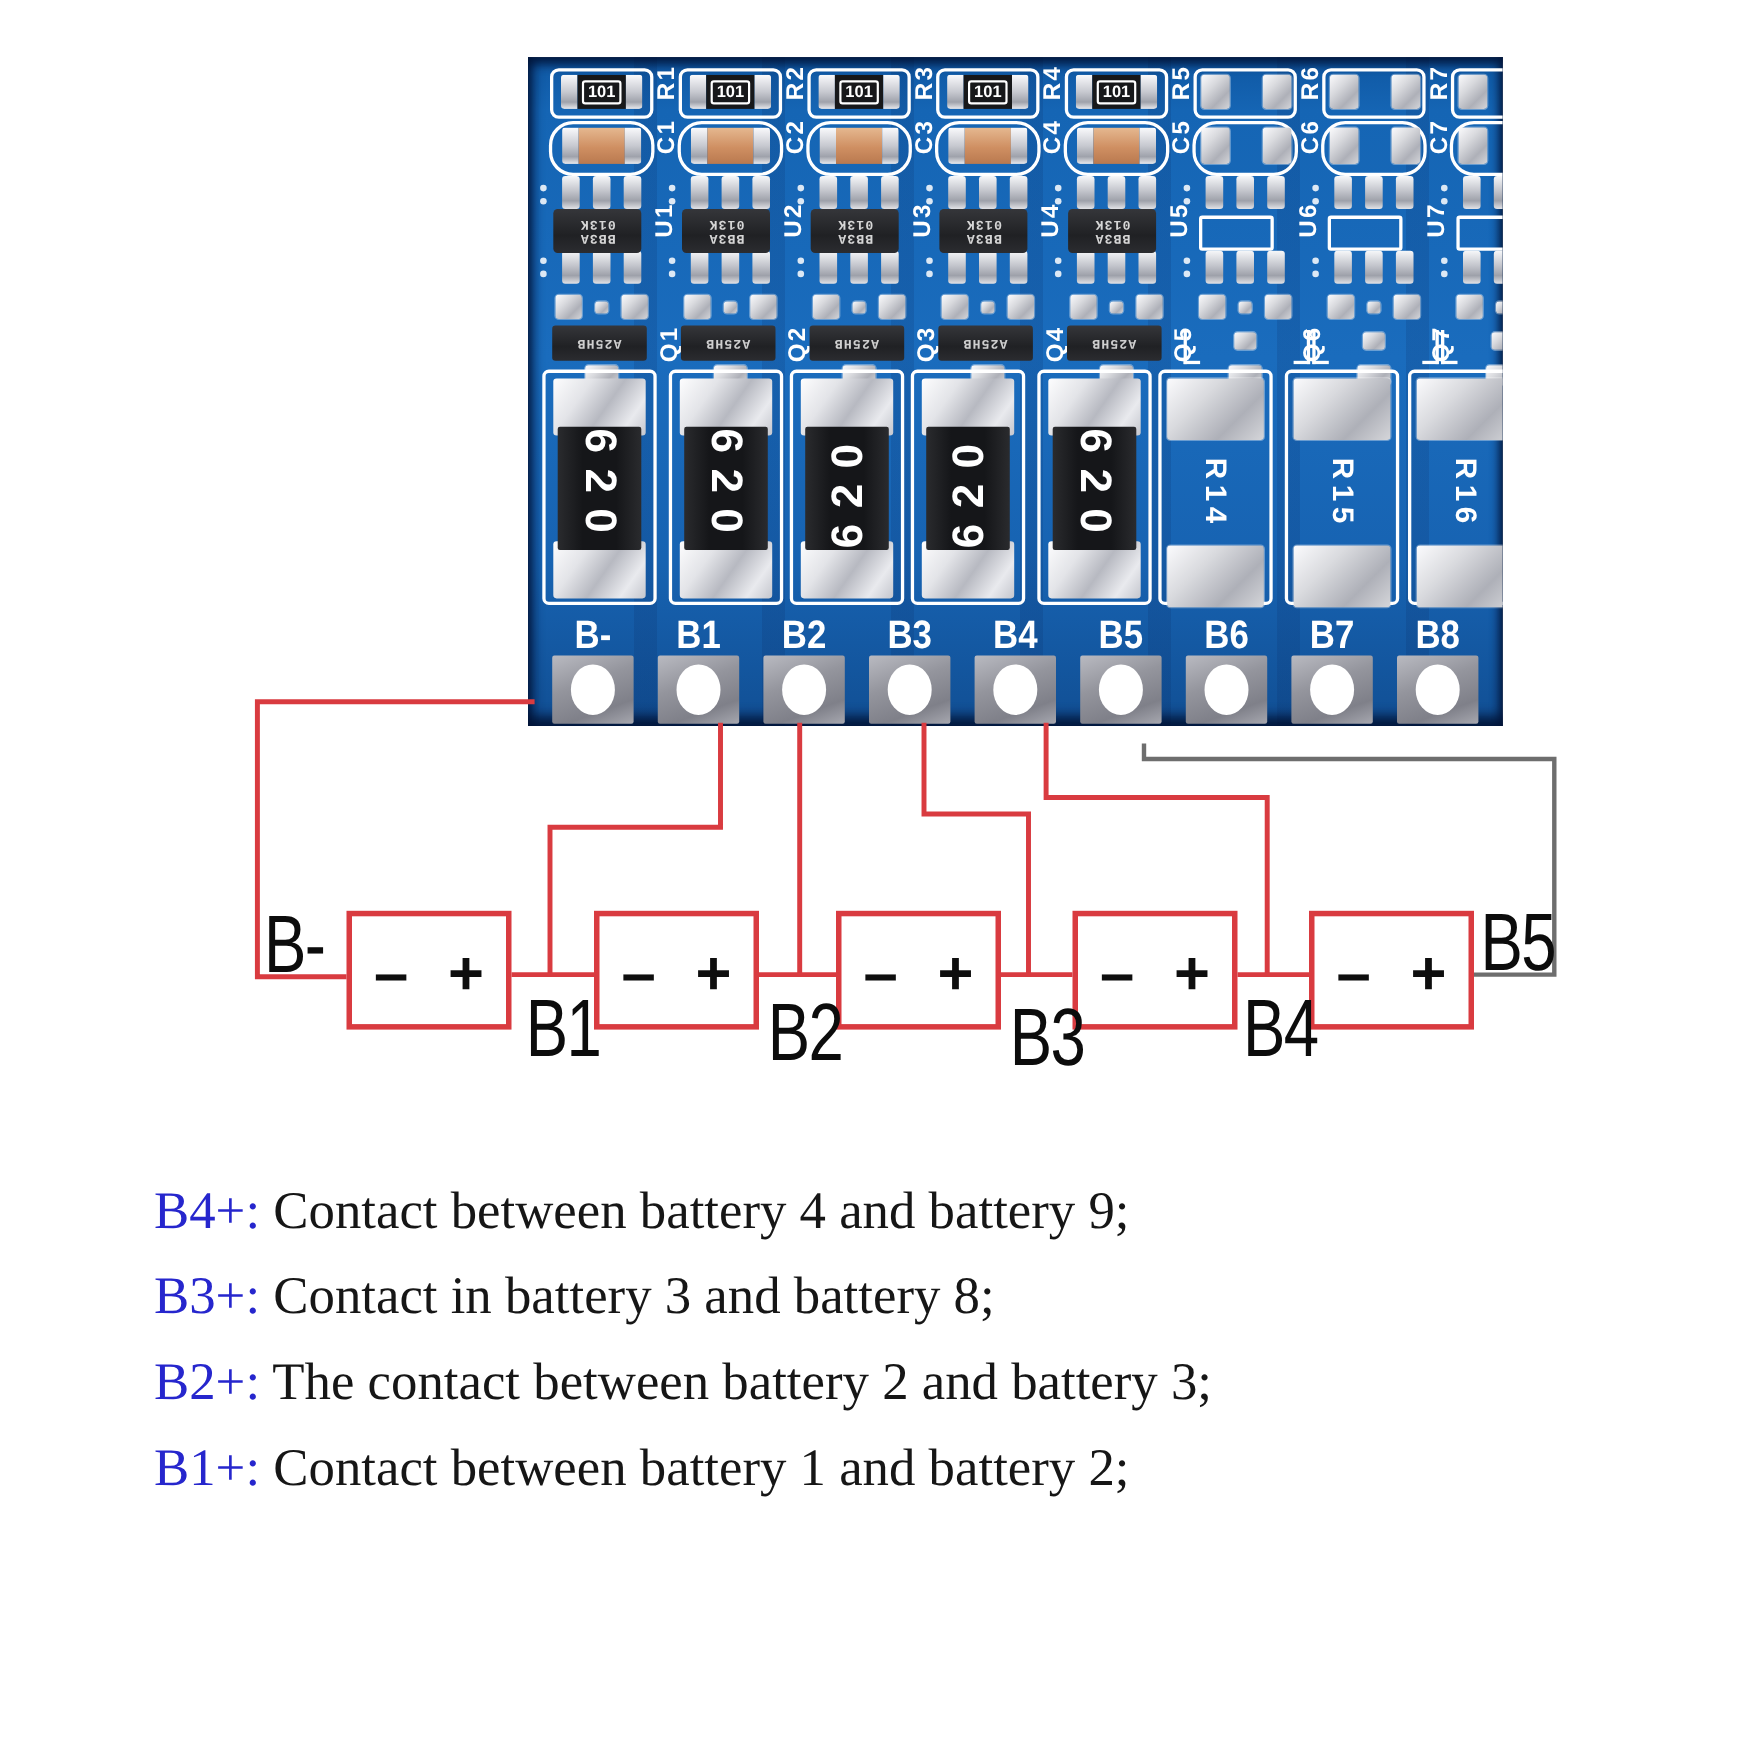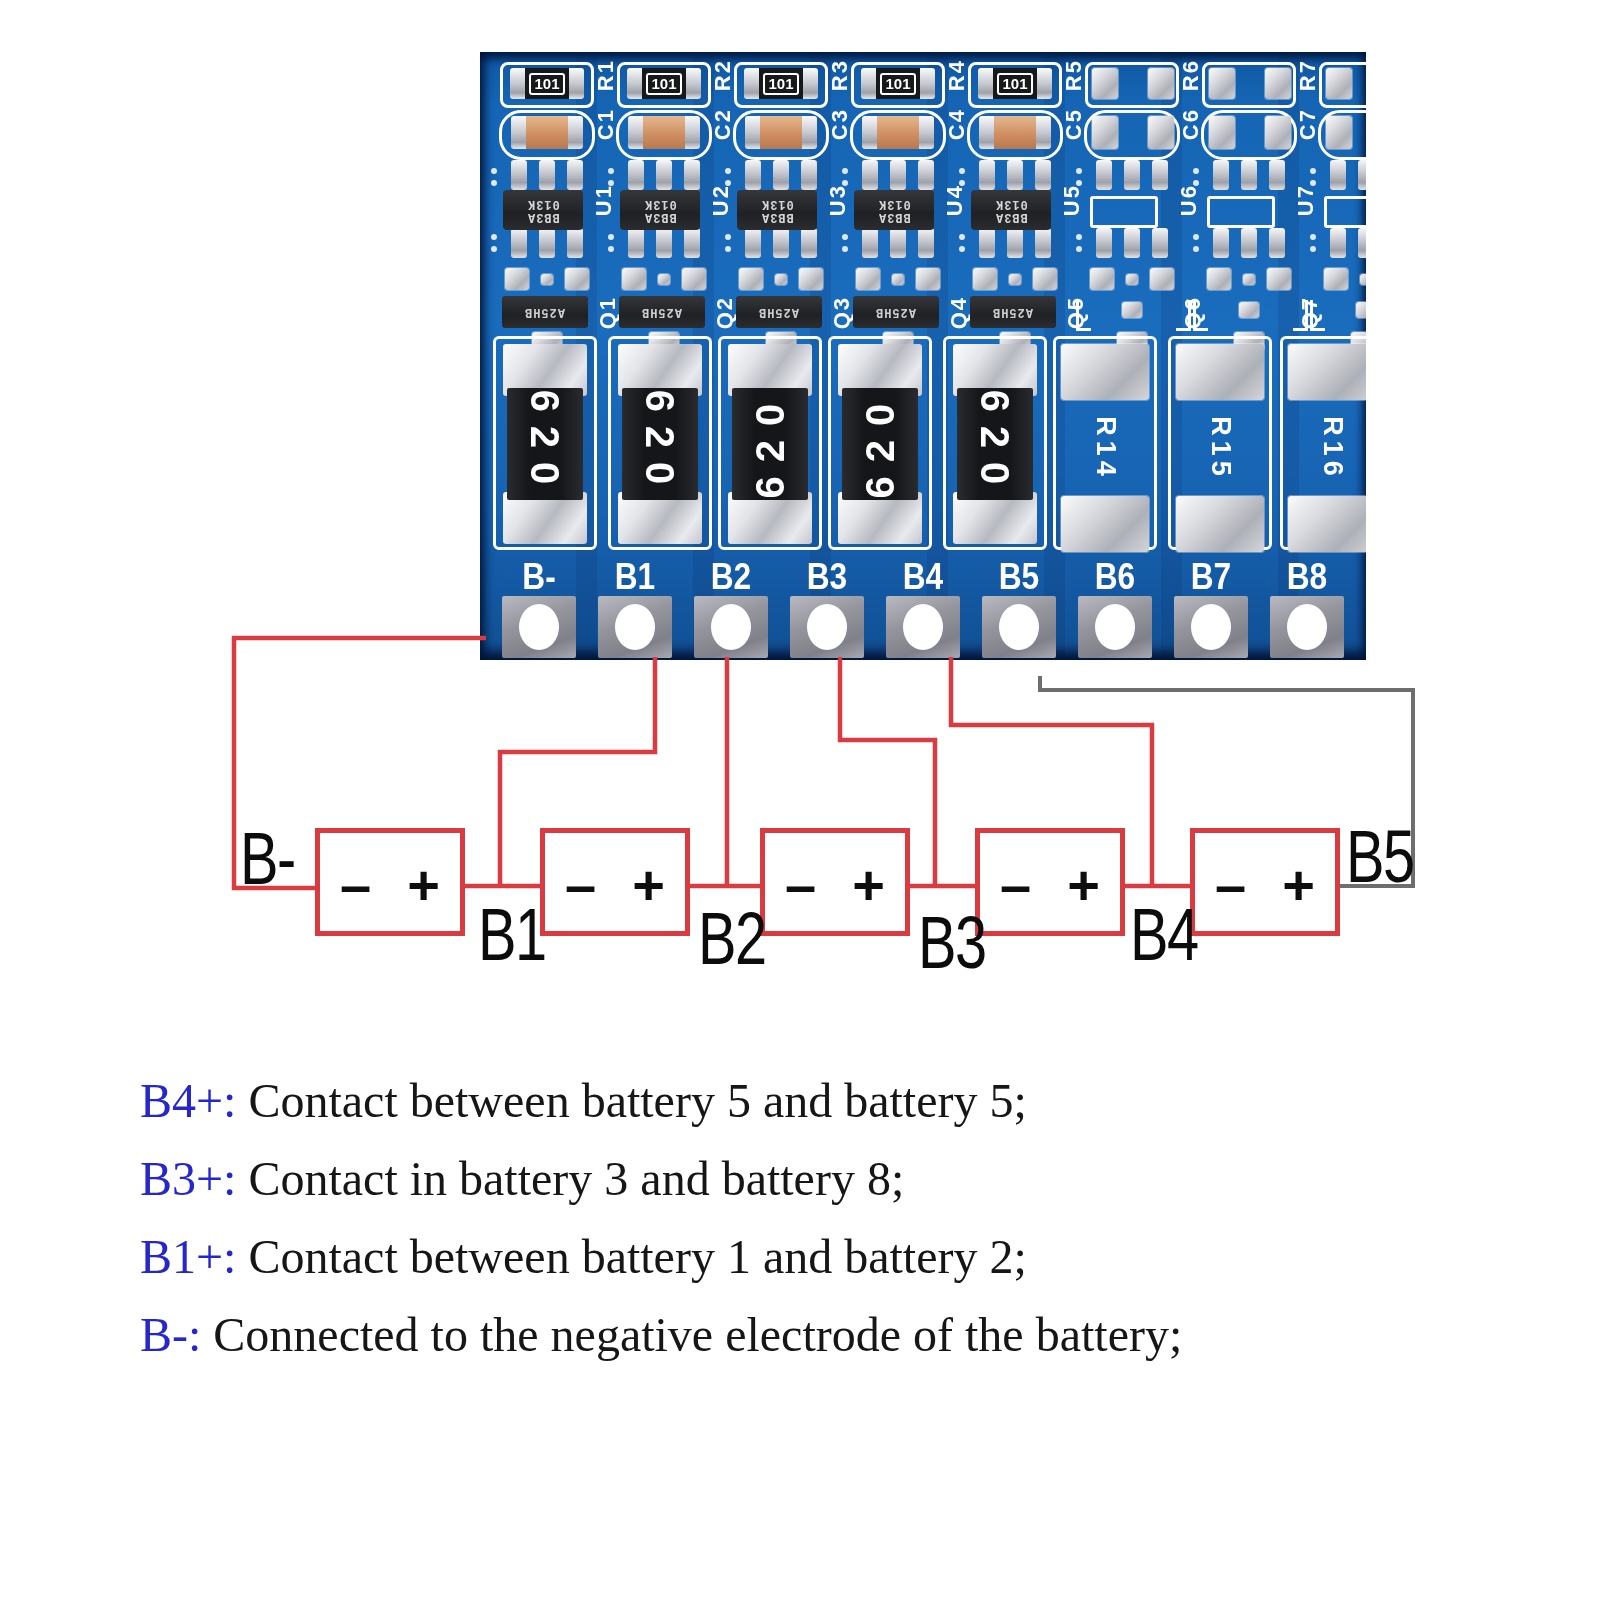--- a/index.html
+++ b/index.html
@@ -455,18 +455,18 @@
     </div>
 
   <div class="nodelbl" style="left:240px;top:822px;">B-</div>
   <div class="nodelbl" style="left:478px;top:898px;">B1</div>
   <div class="nodelbl" style="left:698px;top:902px;">B2</div>
   <div class="nodelbl" style="left:918px;top:906px;">B3</div>
   <div class="nodelbl" style="left:1130px;top:898px;">B4</div>
   <div class="nodelbl" style="left:1346px;top:820px;">B5</div>
 
   <div id="notes">
-      <div class="note-line"><span class="note-prefix">B4+:</span><span> Contact between battery 5 and battery 5;</span></div>
+      <div class="note-line"><span class="note-prefix">B4+:</span><span> Contact between battery 4 and battery 9;</span></div>
       <div class="note-line"><span class="note-prefix">B3+:</span><span> Contact in battery 3 and battery 8;</span></div>
+      <div class="note-line"><span class="note-prefix">B2+:</span><span> The contact between battery 2 and battery 3;</span></div>
       <div class="note-line"><span class="note-prefix">B1+:</span><span> Contact between battery 1 and battery 2;</span></div>
-      <div class="note-line"><span class="note-prefix">B-:</span><span> Connected to the negative electrode of the battery;</span></div>
     </div>
 </div>
 
 </body></html>

